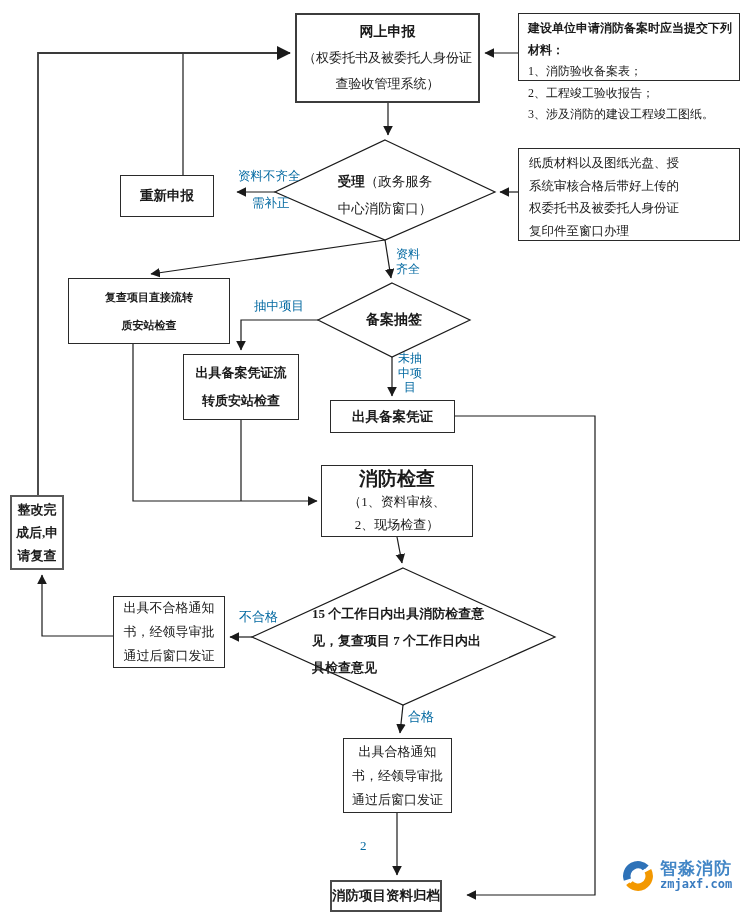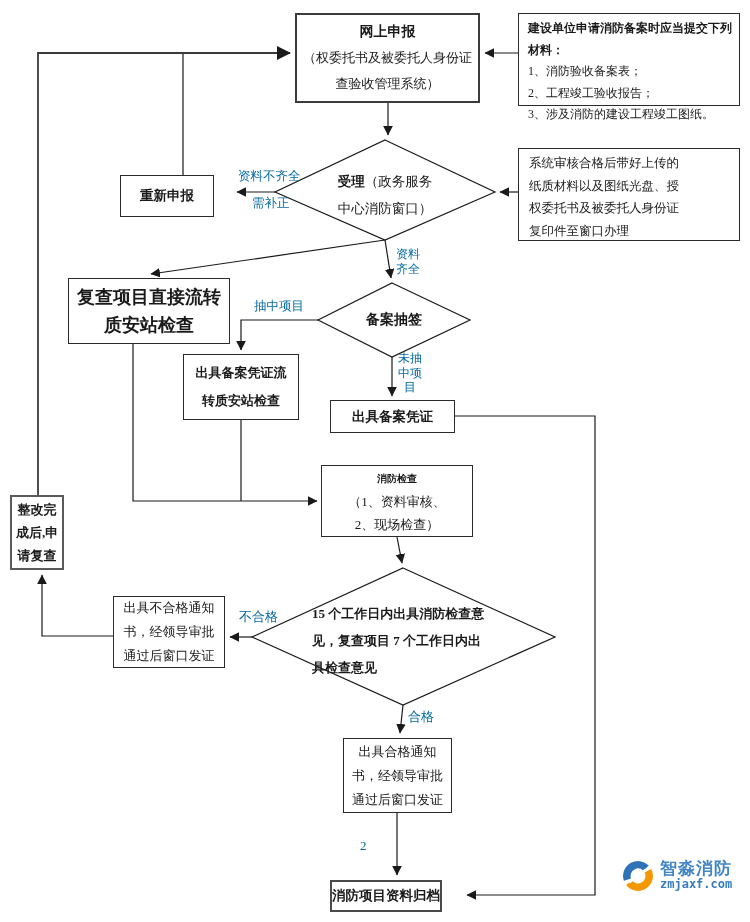--- a/index.html
+++ b/index.html
@@ -13,28 +13,28 @@
     display:flex;flex-direction:column;align-items:center;justify-content:center;
     text-align:center;font-size:13px;line-height:22px;box-sizing:border-box;
   }
   .thick{border-width:2px;border-color:#3c3c3c;}
   .left{align-items:flex-start;text-align:left;}
   .b{font-weight:bold;}
   .lbl{position:absolute;font-size:12.5px;line-height:15px;white-space:nowrap;color:#0369a1;text-align:center;}
   .dtext{position:absolute;text-align:center;}
   #box-online-declare{left:295px;top:13px;width:185px;height:90px;line-height:26px;}
   #box-online-declare .ttl{font-size:14px;}
-  #note-materials{left:518px;top:13px;width:222px;height:93px;font-size:12px;line-height:21.5px;padding:4px 4px 0 9px;justify-content:flex-start;}
+  #note-materials{left:518px;top:13px;width:222px;height:68px;font-size:12px;line-height:21.5px;padding:4px 4px 0 9px;justify-content:flex-start;}
   #box-redeclare{left:120px;top:175px;width:94px;height:42px;font-size:13.5px;}
   #note-window{left:518px;top:148px;width:222px;height:93px;font-size:12.5px;line-height:22.5px;padding:3px 6px 0 10px;justify-content:flex-start;}
-  #box-review-direct{left:68px;top:278px;width:162px;height:66px;font-size:18px;line-height:28px;}
+  #box-review-direct{left:68px;top:278px;width:162px;height:66px;font-size:11px;line-height:28px;}
   #box-cert-transfer{left:183px;top:354px;width:116px;height:66px;font-size:13px;line-height:28px;}
   #box-issue-cert{left:330px;top:400px;width:125px;height:33px;font-size:13.5px;}
   #box-fire-check{left:321px;top:465px;width:152px;height:72px;line-height:23px;}
-  #box-fire-check .ttl{font-size:10px;}
+  #box-fire-check .ttl{font-size:19px;}
   #box-rectify{left:10px;top:495px;width:54px;height:75px;font-size:13px;line-height:23px;border-width:2px;border-color:#5a5a5a;}
   #box-fail-notice{left:113px;top:596px;width:112px;height:72px;line-height:24px;}
   #box-pass-notice{left:343px;top:738px;width:109px;height:75px;line-height:24px;}
   #box-archive{left:330px;top:880px;width:112px;height:32px;font-size:13.5px;border-width:2px;border-color:#4a4a4a;}
   #d1-text{left:305px;top:168px;width:160px;font-size:13.5px;line-height:27px;}
   #d2-text{left:334px;top:311px;width:120px;font-size:14px;}
   #d3-text{left:312px;top:600px;width:205px;text-align:left;font-size:13px;line-height:27px;font-weight:bold;}
   #lbl-incomplete1{left:238px;top:169px;}
   #lbl-incomplete2{left:252px;top:196px;}
   #lbl-complete{left:396px;top:247px;font-size:12px;}
@@ -95,22 +95,22 @@
     <div>1、消防验收备案表；</div>
     <div>2、工程竣工验收报告；</div>
     <div>3、涉及消防的建设工程竣工图纸。</div>
   </div>
 
   <div class="box b" id="box-redeclare">
     <div>重新申报</div>
   </div>
 
   <div class="box left" id="note-window">
+    <div>纸质材料以及图纸光盘、授</div>
     <div>系统审核合格后带好上传的</div>
-    <div>纸质材料以及图纸光盘、授</div>
     <div>权委托书及被委托人身份证</div>
     <div>复印件至窗口办理</div>
   </div>
 
   <div class="box b" id="box-review-direct">
     <div>复查项目直接流转</div>
     <div>质安站检查</div>
   </div>
 
   <div class="box b" id="box-cert-transfer">

